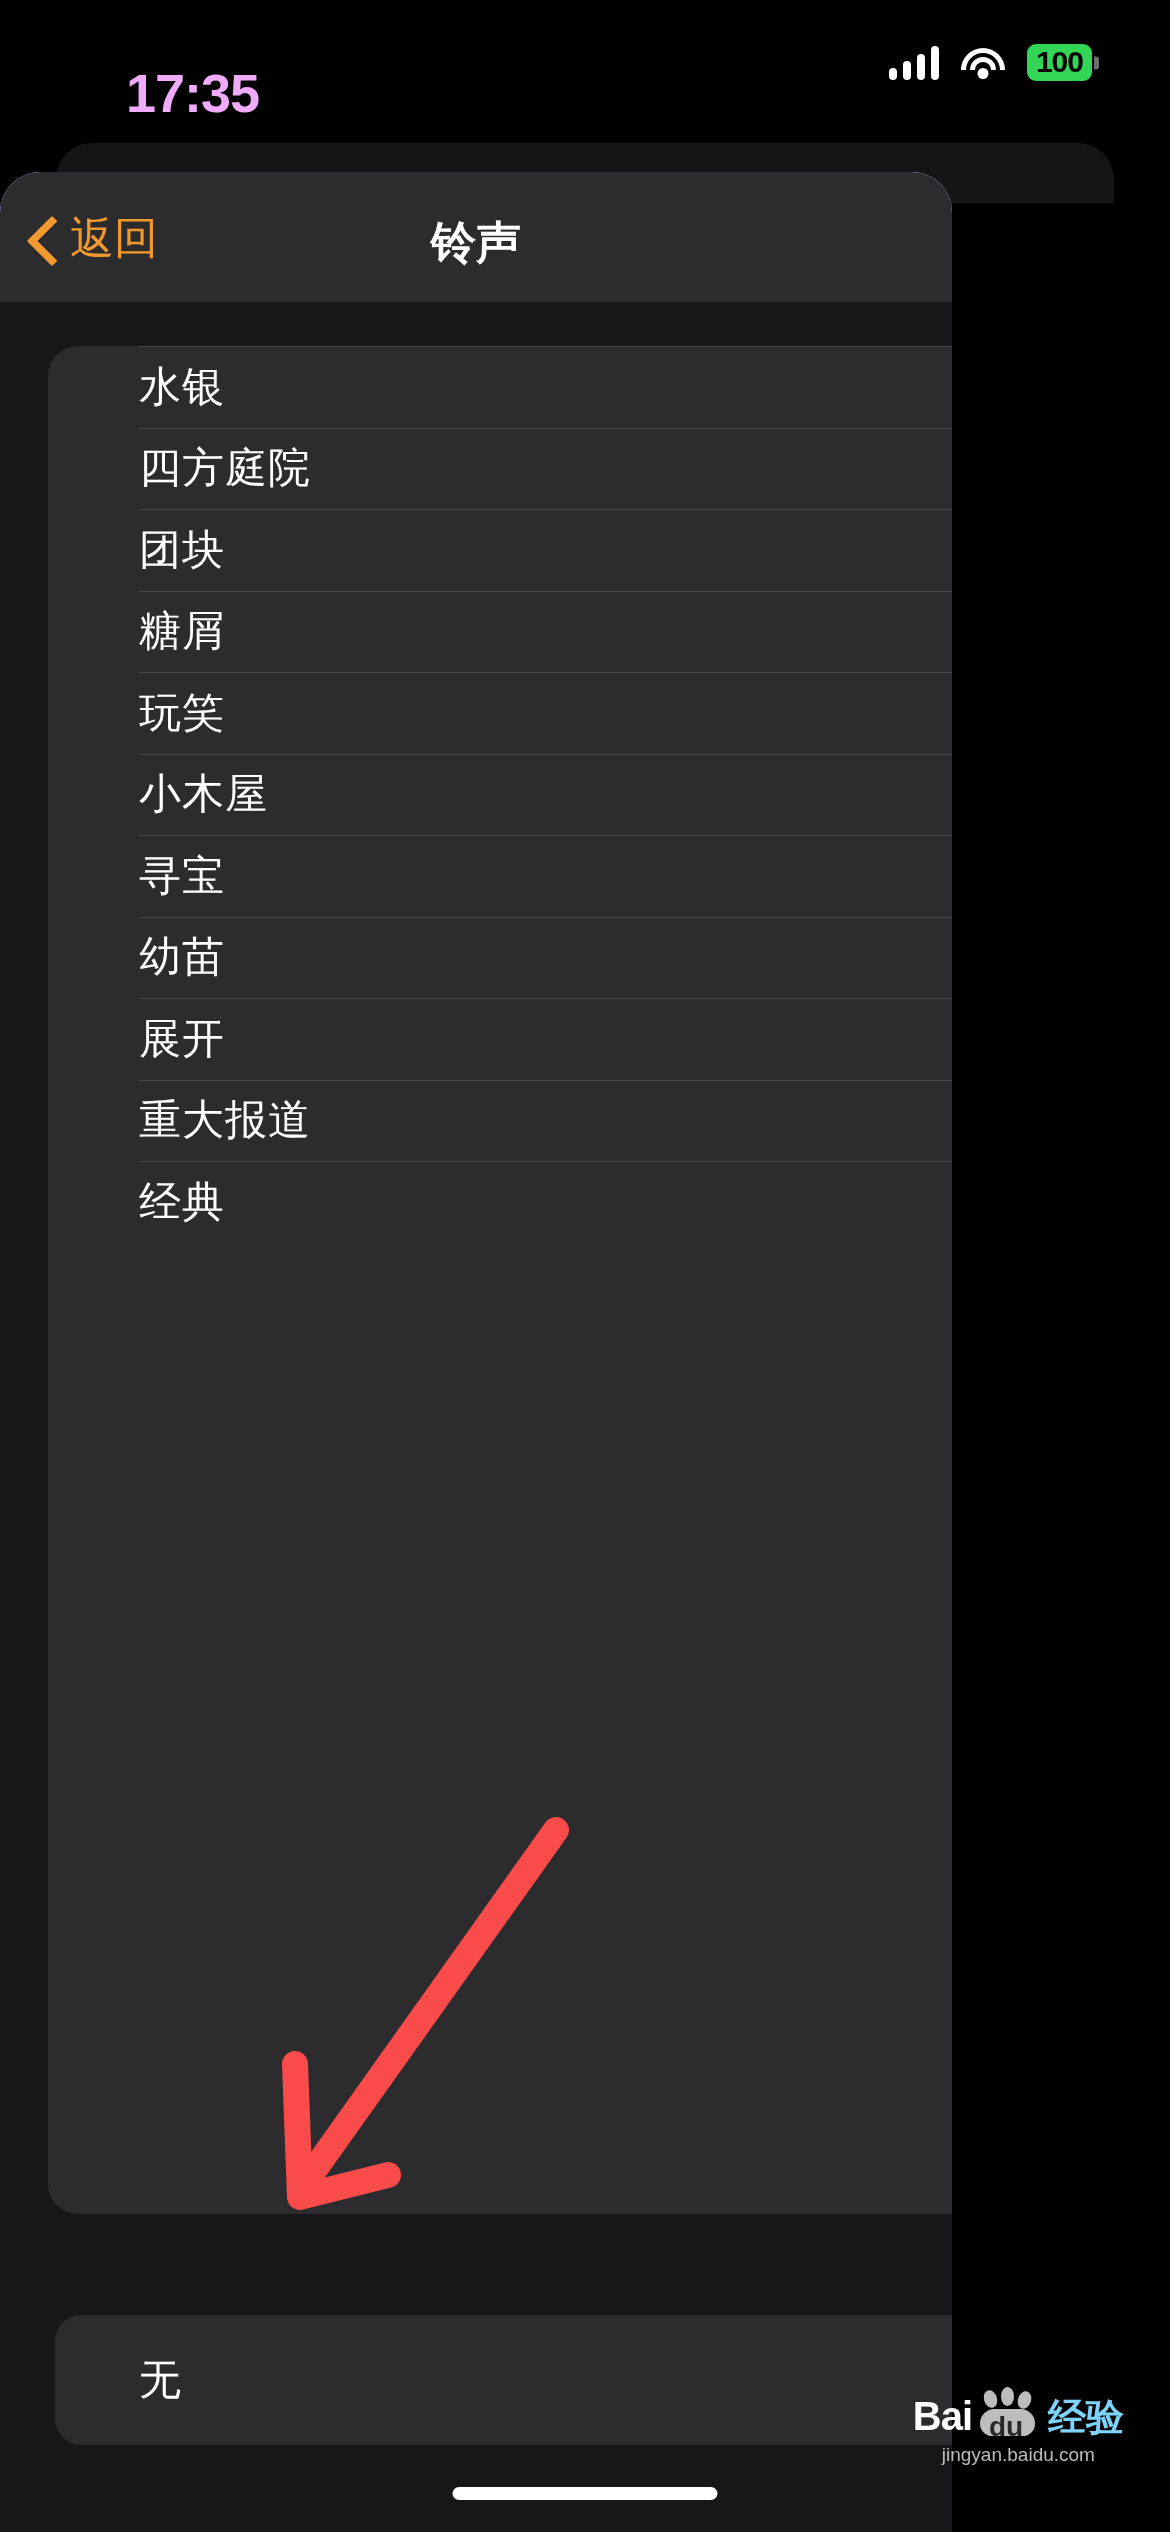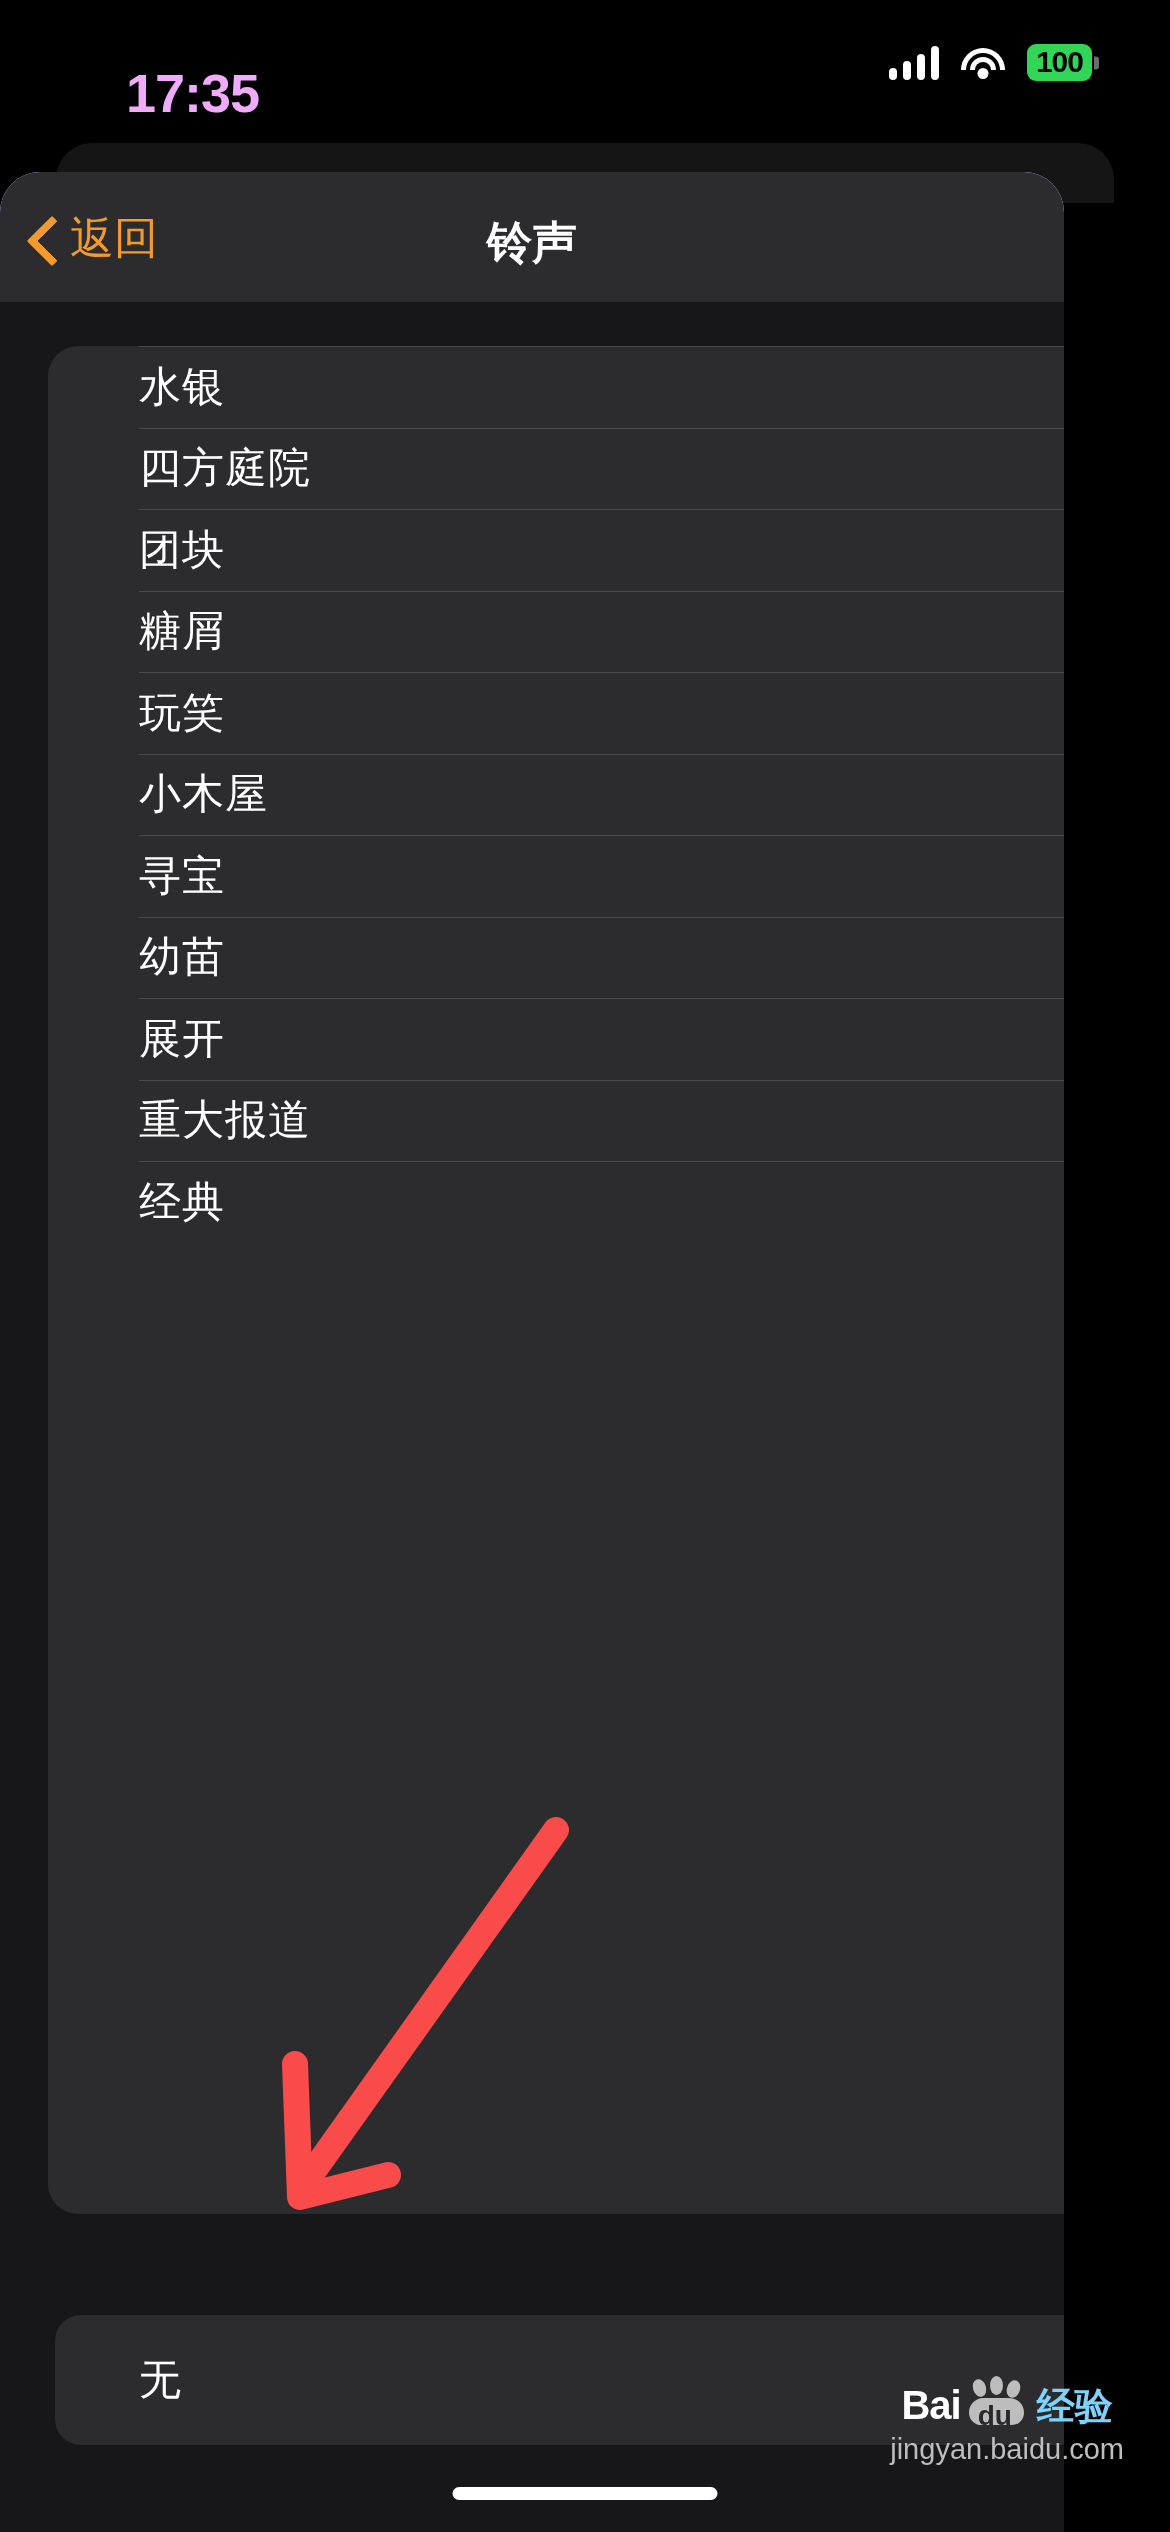--- a/index.html
+++ b/index.html
@@ -50,21 +50,21 @@
   }
 
   
   #behind-card {
     position:absolute; left:56px; top:143px; width:1058px; height:60px;
     background:#151515; border-radius:36px 36px 0 0;
   }
 
   
   #sheet {
-    position:absolute; left:0; top:172px; width:1064px; height:2360px;
+    position:absolute; left:0; top:172px; width:952px; height:2360px;
     background:#c4b5fd; border-radius:40px 40px 0 0; overflow:hidden;
   }
   #navbar {
     position:relative; height:130px; background:#2c2c2e;
     border-radius:40px 40px 0 0;
   }
   #back-btn {
     position:absolute; left:30px; top:44px;
     display:flex; align-items:center; gap:14px; color:#F29A2E;
   }
@@ -154,21 +154,21 @@
   }
   #wm-du {
     position:absolute; left:13px; top:23px;
     font-size:28px; font-weight:700; color:#28282a; line-height:1;
   }
   #wm-jingyan {
     font-size:38px; font-weight:700; color:#7dd3fc; letter-spacing:0px;
     margin-left:6px; line-height:1;
   }
   #wm-url {
-    font-size:29px; color:#bdbdbd; margin-top:8px; letter-spacing:0px;
+    font-size:19px; color:#bdbdbd; margin-top:8px; letter-spacing:0px;
   }
 
   
   #home-ind {
     position:absolute; left:50%; transform:translateX(-50%); bottom:32px;
     width:265px; height:13px; background:#fff; border-radius:7px; z-index:36;
   }
 </style>
 </head>
 <body>

